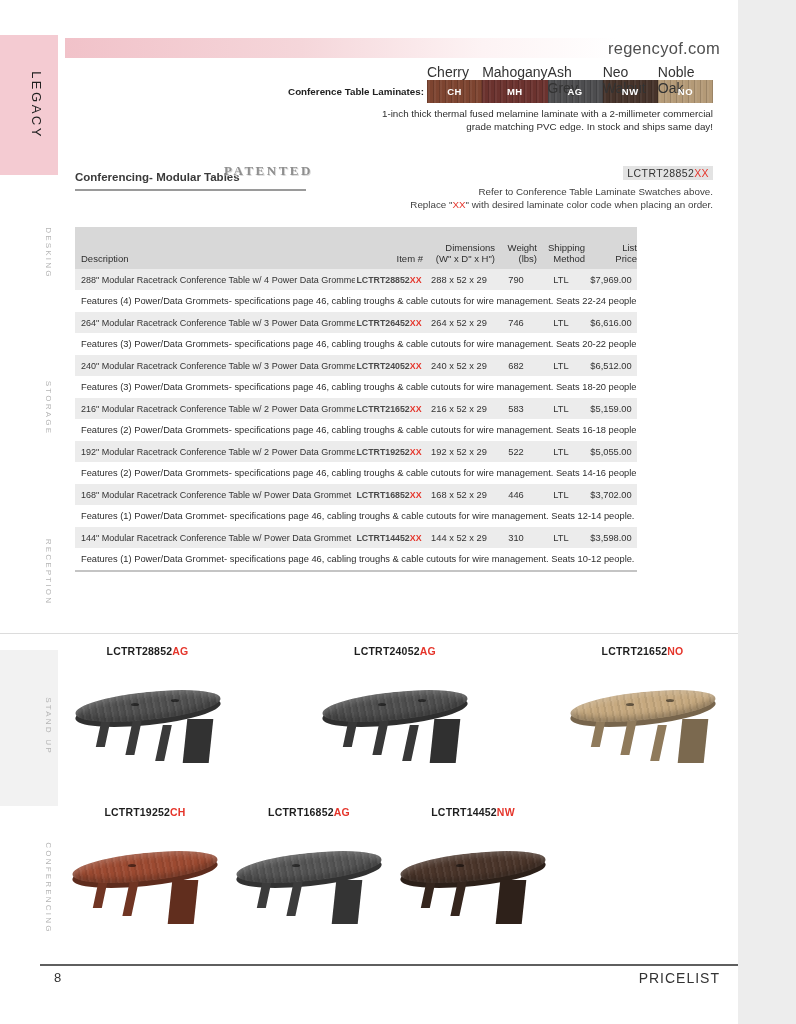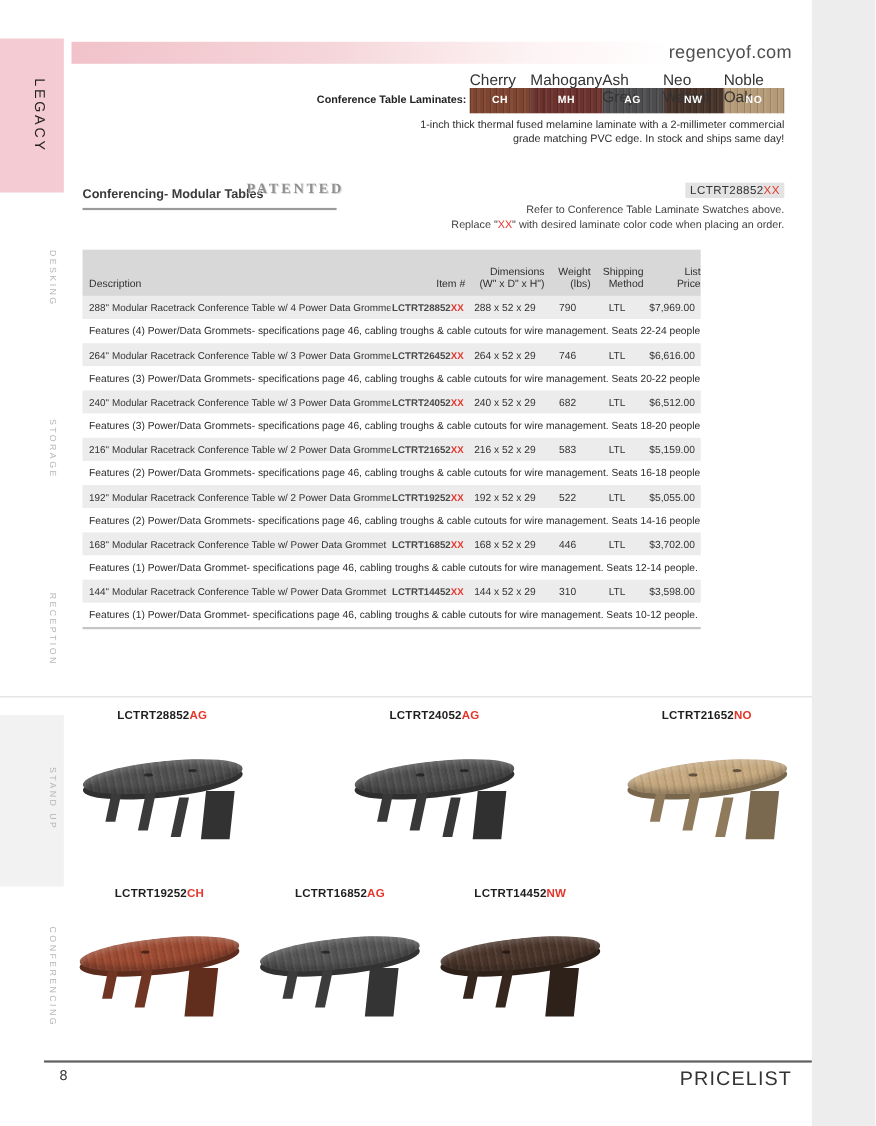--- a/index.html
+++ b/index.html
@@ -86,21 +86,21 @@
   .tbl .leg1 { left:26px; top:50px; height:30px; }
   .tbl .leg2 { left:56px; top:54px; height:34px; }
   .tbl .leg3 { left:86px; top:58px; height:36px; }
   .tbl .panel { position:absolute; left:112px; top:52px; width:26px; height:44px;
     background:var(--wood,#777); filter:brightness(.62); transform:skewX(-6deg); }
   .sm .panel { left:100px; }
 
   
   .foot-rule { position:absolute; left:40px; top:964px; width:698px; height:2px; background:#5f5f5f; }
   .page-num { position:absolute; left:54px; top:970px; font-size:13px; color:#333; }
-  .foot-title { position:absolute; right:76px; top:970px; font-size:18px; letter-spacing:1px; color:#333; }
+  .foot-title { position:absolute; right:76px; top:970px; font-size:14px; letter-spacing:1px; color:#333; }
 </style>
 </head>
 <body>
 
 <div class="page">
   <div class="right-strip"></div>
 
   <div class="brand-tab"></div>
   <span class="vlabel brand-label">LEGACY</span>
   <span class="vlabel side-label pos-desking">DESKING</span>

